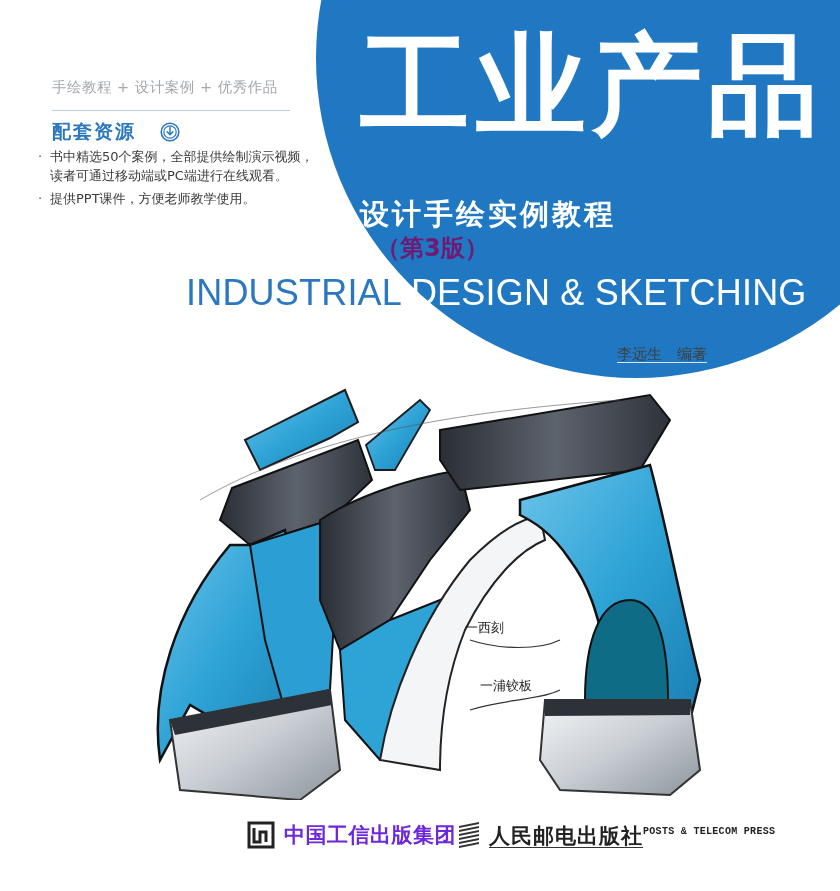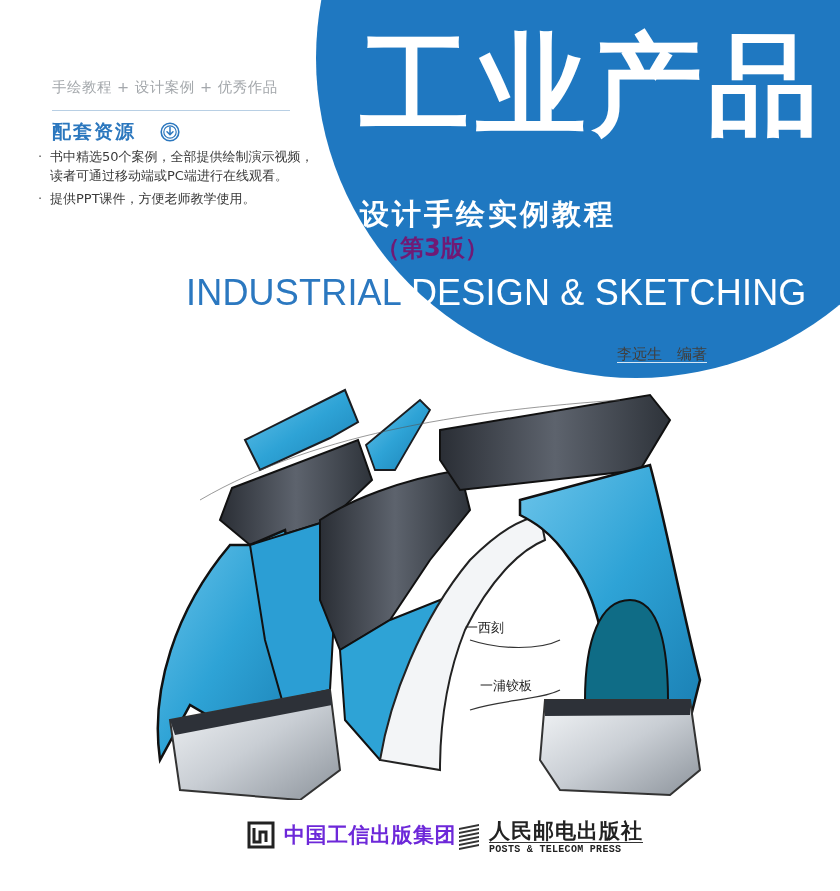--- a/index.html
+++ b/index.html
@@ -24,21 +24,21 @@
   .en-title { position:absolute; left:186px; top:275px; font-size:36px; line-height:1; white-space:nowrap;
               font-family:"Liberation Sans",sans-serif; letter-spacing:0.2px; }
   .en-title .part-out { color:#2b78c0; }
   .en-title .part-in { color:#ffffff; }
   .author { position:absolute; left:617px; top:336px; font-size:15px; color:#404040; white-space:nowrap;margin-top:9px; }
   .author-rule { position:absolute; left:617px; top:362px; width:90px; height:1px; background:#d6e6f4; }
   .sketch { position:absolute; left:0; top:380px; width:840px; height:420px; }
   .pub1 { position:absolute; left:246px; top:820px; display:flex; align-items:center; gap:8px; }
   .pub1-name { font-family:"DejaVu Serif","Liberation Serif",serif; font-size:21px; color:#6d28d9; letter-spacing:0.5px; font-weight:bold; }
   .pub2 { position:absolute; left:455px; top:820px; display:flex; align-items:center; gap:6px; }
-  .pub2-text { display:flex; flex-direction:column; }
+  .pub2-text { display:flex; flex-direction:row; }
   .pub2-cn { font-family:"DejaVu Serif","Liberation Serif",serif; font-size:21px; color:#222; font-weight:bold; line-height:22px; letter-spacing:1px; border-bottom:1.5px solid #333; }
   .pub2-en { font-family:Liberation Mono, monospace; font-size:10px; color:#222; font-weight:bold; letter-spacing:0.3px; line-height:13px; }
 </style>
 </head>
 <body>
 
 <div class="circle"></div>
 
 <div class="tagline">手绘教程 + 设计案例 + 优秀作品</div>
 <div class="tag-rule"></div>

